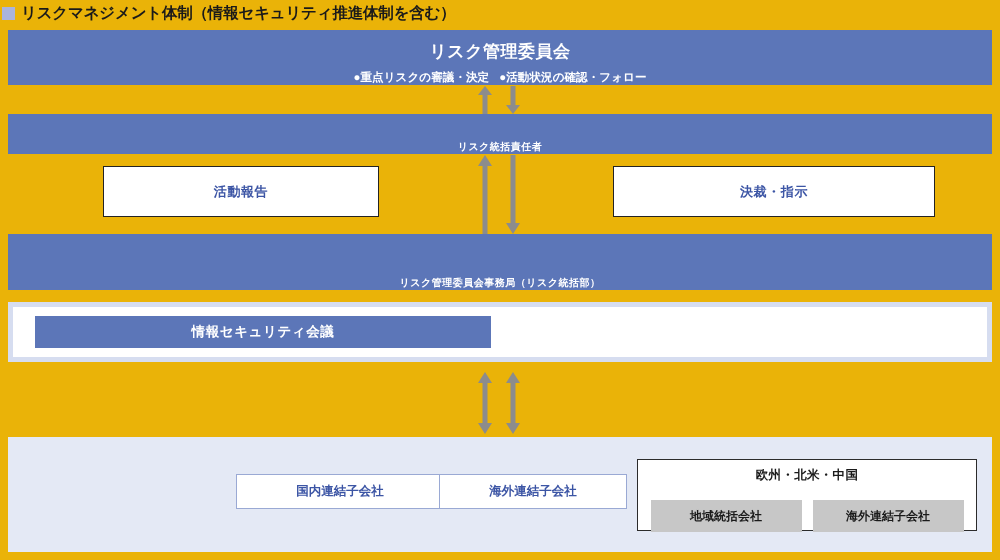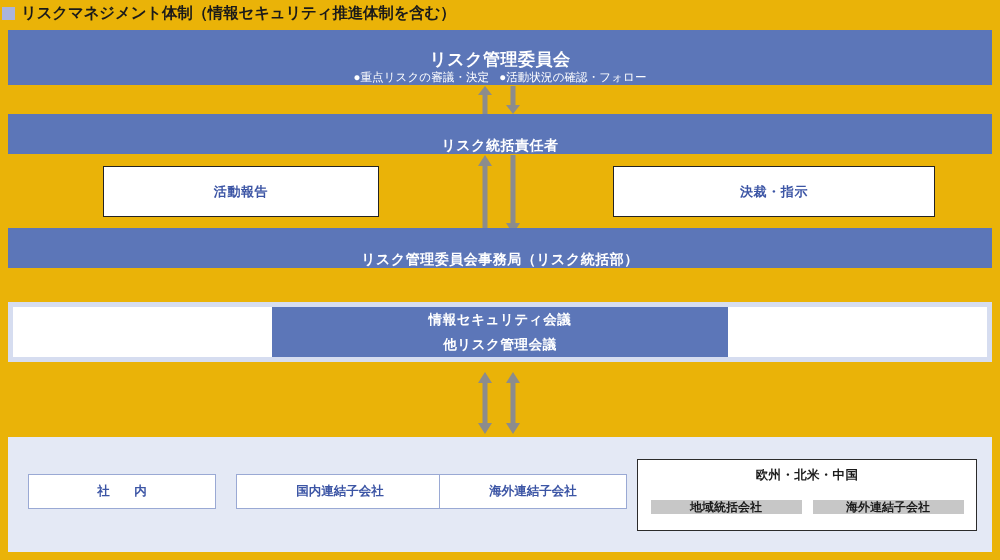--- a/index.html
+++ b/index.html
@@ -67,33 +67,33 @@
   }
   .band-title {
     font-size: 17px;
     font-weight: 700;
     letter-spacing: 0.5px;
     line-height: 1.2;
     white-space: nowrap;
   }
   .band-sub {
     font-size: 11.5px;
-    font-weight: 400;
+    font-weight: 700;
     letter-spacing: 0.1px;
-    margin-top: 0;
+    margin-top: 8px;
     white-space: nowrap;
   }
   .band-sub .sub-sep { display: inline-block; width: 10px; }
 
   #band-committee { top: 30px; height: 55px; }
   #band-officer   { top: 114px; height: 40px; }
-  #band-secretariat { top: 228px; height: 40px; }
+  #band-secretariat { top: 234px; height: 56px; }
 
   #band-officer .band-title,
-  #band-secretariat .band-title { font-size: 14px; }
+  #band-secretariat .band-title { font-size: 10px; font-family: Liberation Mono, monospace; }
 
   
   .note-box {
     position: absolute;
     background: #ffffff;
     border: 1.5px solid #232323;
     box-sizing: border-box;
     display: flex;
     align-items: center;
     justify-content: center;
@@ -117,21 +117,20 @@
     width: 984px;
     height: 60px;
     background: #ffffff;
     border: 5px solid #d6ddf0;
     box-sizing: border-box;
     display: flex;
     align-items: center;
     justify-content: space-between;
     padding: 0 22px;
     z-index: 3;
-    flex-direction: column;
   }
   .meeting-box {
     height: 32px;
     width: 456px;
     background: #5c76b8;
     display: flex;
     align-items: center;
     justify-content: center;
     box-sizing: border-box;
   }
@@ -199,21 +198,21 @@
     letter-spacing: 0.3px;
     white-space: nowrap;
   }
   #region-row {
     display: flex;
     gap: 11px;
     margin-top: 7px;
   }
   .region-box {
     width: 151px;
-    height: 14px;
+    height: 32px;
     background: #c7c7c7;
     display: flex;
     align-items: center;
     justify-content: center;
     box-sizing: border-box;
   }
   .region-box .region-label {
     font-size: 12px;
     font-weight: 700;
     color: #1a1a1a;
@@ -278,40 +277,34 @@
   </div>
 
   <div class="band" id="band-secretariat">
     <span class="band-title">リスク管理委員会事務局（リスク統括部）</span>
   </div>
 
   <div id="meeting-container">
     <div class="meeting-box">
       <span class="meeting-label">情報セキュリティ会議</span>
     </div>
-    <div class="meeting-box">
-      <span class="meeting-label">他リスク管理会議</span>
-    </div>
   </div>
 
   <div class="arrow" id="arrow-scope-left" style="left:478px; top:372px;">
     <svg width="14" height="62" viewBox="0 0 14 62" aria-hidden="true">
       <polygon points="7,0 14,11 9.5,11 9.5,51 14,51 7,62 0,51 4.5,51 4.5,11 0,11" fill="#8c8c8c"></polygon>
     </svg>
   </div>
   <div class="arrow" id="arrow-scope-right" style="left:506px; top:372px;">
     <svg width="14" height="62" viewBox="0 0 14 62" aria-hidden="true">
       <polygon points="7,0 14,11 9.5,11 9.5,51 14,51 7,62 0,51 4.5,51 4.5,11 0,11" fill="#8c8c8c"></polygon>
     </svg>
   </div>
 
   <div id="scope-panel">
-    <div class="scope-box" id="scope-internal">
-      <span class="scope-label">社　内</span>
-    </div>
     <div class="scope-box" id="scope-domestic">
       <span class="scope-label">国内連結子会社</span>
     </div>
     <div class="scope-box" id="scope-overseas">
       <span class="scope-label">海外連結子会社</span>
     </div>
 
     <div id="region-group">
       <span id="region-title">欧州・北米・中国</span>
       <div id="region-row">

